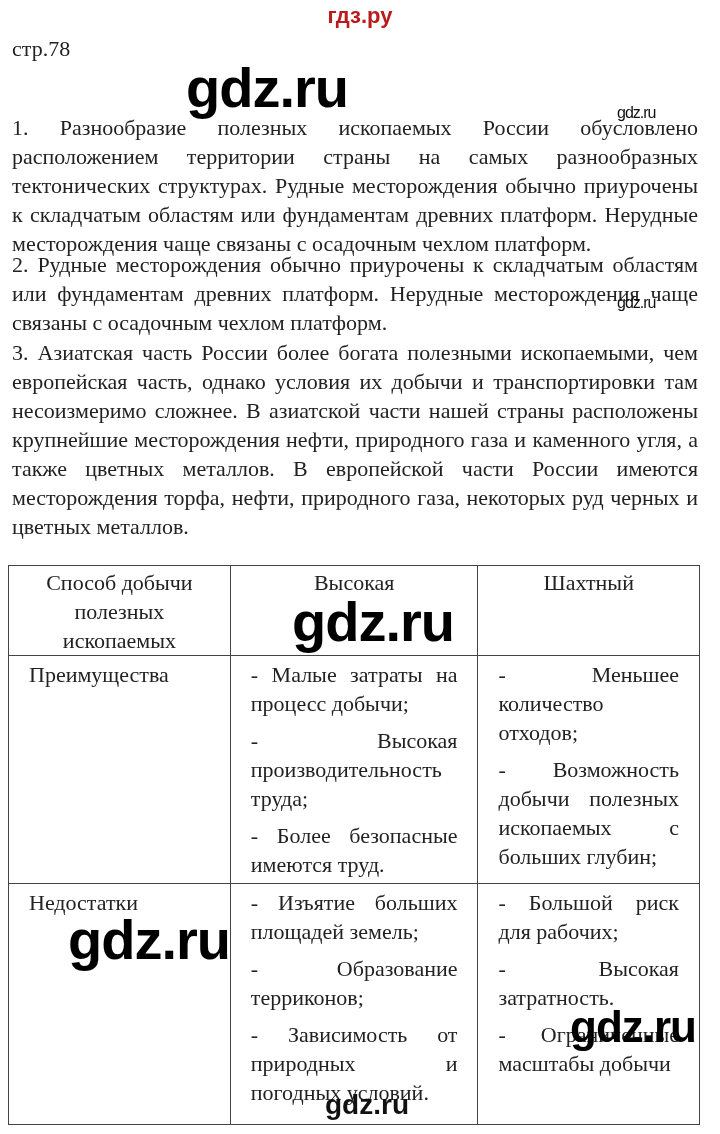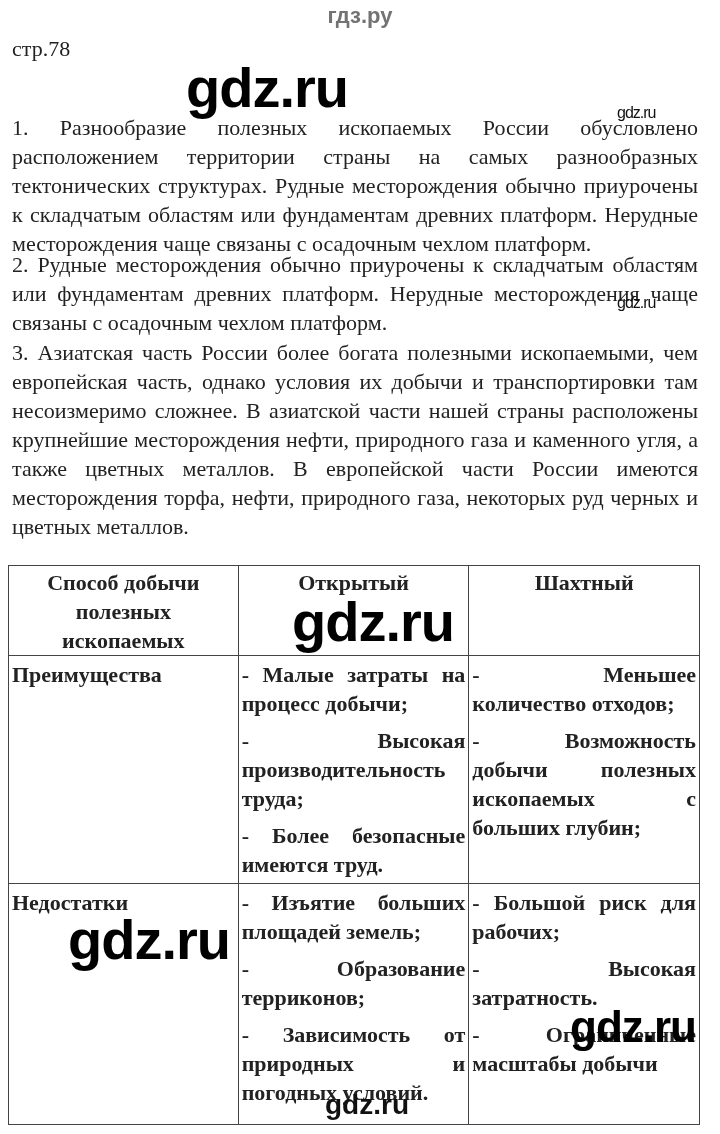--- a/index.html
+++ b/index.html
@@ -1,33 +1,33 @@
 <!DOCTYPE html>
 <html><head>
 <meta charset="utf-8">
 <style>
   html, body { margin: 0; padding: 0; background: #ffffff; }
   body { width: 720px; height: 1134px; position: relative; overflow: hidden; color: #1a1a1a; }
   .page { position: absolute; left: 0; top: 0; width: 720px; height: 1134px; }
   .site-header { position: absolute; top: 0; left: 0; width: 720px; text-align: center;
-    font-family: "Liberation Sans", sans-serif; font-weight: bold; font-size: 22px; line-height: 28px; top: 2px; color: #737373; }
+    font-family: "Liberation Sans", sans-serif; font-weight: bold; font-size: 22px; line-height: 28px; top: 2px; color: #b91c1c; }
   .serif { font-family: "Liberation Serif", serif; font-size: 22px; line-height: 29px; color: #222; }
   .page-ref { position: absolute; left: 12px; top: 34px; }
   .section-title { position: absolute; left: 12px; top: 71px; }
   .para { position: absolute; left: 12px; width: 686px; text-align: justify; text-align-last: left; }
   .p1 { top: 113px; }
   .p2 { top: 250px; }
   .p3 { top: 338px; }
   .p4 { top: 529px; }
   .wm-big { position: absolute; font-family: "Liberation Sans", sans-serif; font-weight: bold; font-size: 56px; line-height: 56px; color: #000; letter-spacing: -1px; }
   .wm-small { position: absolute; font-family: "Liberation Sans", sans-serif; font-size: 16px; line-height: 16px; color: #111; letter-spacing: -1px; }
   .wm-mid { position: absolute; font-family: "Liberation Sans", sans-serif; font-weight: bold; font-size: 28px; line-height: 28px; color: #111; }
   .wm-med { position: absolute; font-family: "Liberation Sans", sans-serif; font-weight: bold; font-size: 44px; line-height: 44px; color: #000; letter-spacing: -1px; }
   table.data { position: absolute; left: 8px; top: 565px; width: 692px; border-collapse: collapse; }
-  table.data td, table.data th { border: 1.5px solid #444; vertical-align: top; padding: 0 3px; font-weight: bold; }
+  table.data td, table.data th { border: 1.5px solid #444; vertical-align: top; padding: 0 20px; font-weight: normal; }
   table.data th { text-align: center; padding-top: 2px; height: 62px; }
   .c1 { width: 221px; }
   .c2 { width: 222px; }
   .c3 { width: 222px; }
   .cell-item { text-align: justify; text-align-last: left; margin: 0 0 8px 0; }
   .cell-item.last { margin-bottom: 4px; }
   tr.adv td { height: 218px; padding-top: 4px; }
   tr.dis td { height: 236px; padding-top: 4px; margin-left: 39px; }
 </style>
 </head>
@@ -44,21 +44,21 @@
 
   <div class="serif para p1">1. Разнообразие полезных ископаемых России обусловлено расположением территории страны на самых разнообразных тектонических структурах. Рудные месторождения обычно приурочены к складчатым областям или фундаментам древних платформ. Нерудные месторождения чаще связаны с осадочным чехлом платформ.</div>
   <div class="serif para p2">2. Рудные месторождения обычно приурочены к складчатым областям или фундаментам древних платформ. Нерудные месторождения чаще связаны с осадочным чехлом платформ.</div>
   <div class="wm-small" style="left:617px; top:295px;">gdz.ru</div>
   <div class="serif para p3">3. Азиатская часть России более богата полезными ископаемыми, чем европейская часть, однако условия их добычи и транспортировки там несоизмеримо сложнее. В азиатской части нашей страны расположены крупнейшие месторождения нефти, природного газа и каменного угля, а также цветных металлов. В европейской части России имеются месторождения торфа, нефти, природного газа, некоторых руд черных и цветных металлов.</div>
 
   <table class="data serif">
     <tbody>
         <tr>
       <th class="c1 serif">Способ добычи полезных ископаемых</th>
-      <th class="c2 serif">Открытый</th>
+      <th class="c2 serif">Высокая</th>
       <th class="c3 serif">Шахтный</th>
     </tr>
     <tr class="adv">
       <td class="c1">Преимущества</td>
       <td class="c2">
         <p class="cell-item">- Малые затраты на процесс добычи;</p>
         <p class="cell-item">- Высокая производительность труда;</p>
         <p class="cell-item last">- Более безопасные имеются труд.</p>
       </td>
       <td class="c3">

